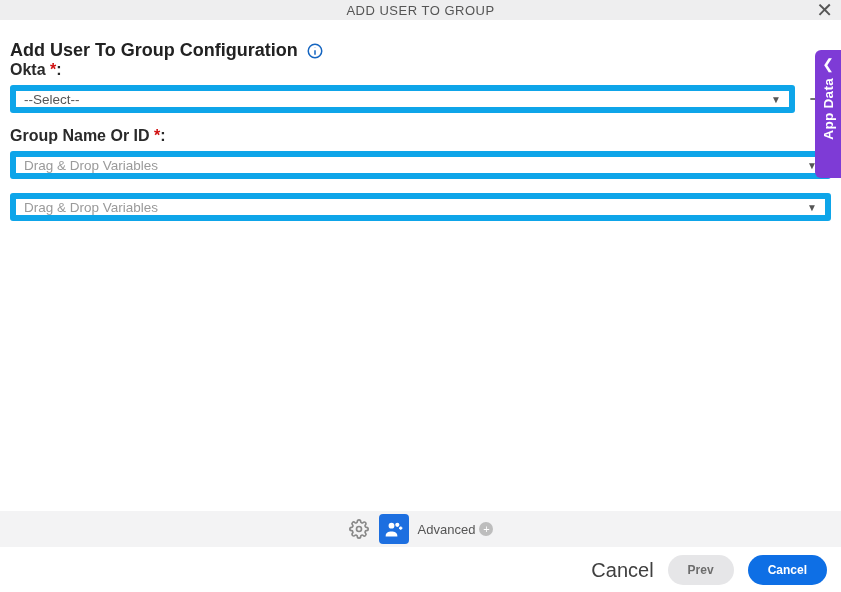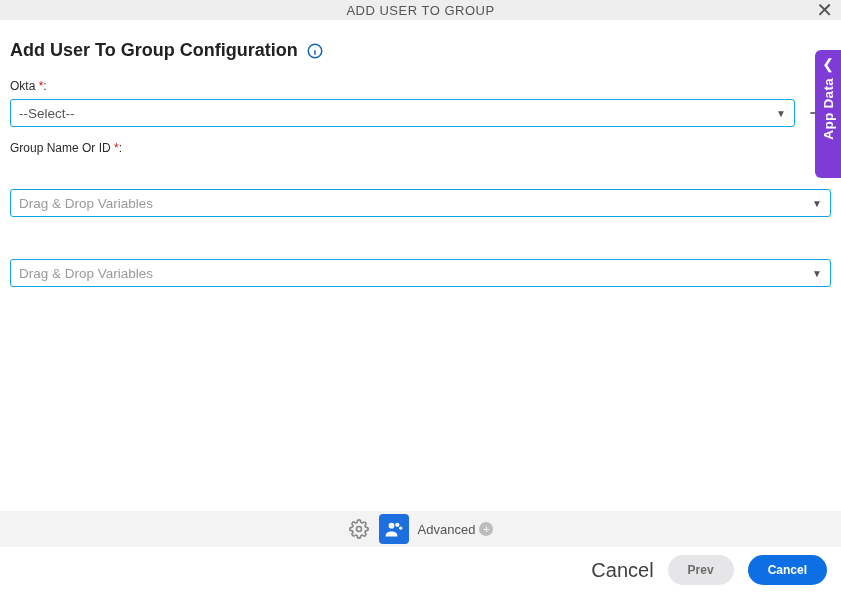--- a/index.html
+++ b/index.html
@@ -1,33 +1,33 @@
 <!DOCTYPE html>
 <html><head>
   <meta charset="utf-8">
   <style>
     * { box-sizing: border-box; margin: 0; padding: 0; }
     html, body { width: 841px; height: 592px; font-family: Arial, Helvetica, sans-serif; color: #303030; background: #fff; overflow: hidden; position: relative; }
     .header { height: 20px; background: #eeeeef; display: flex; align-items: center; justify-content: center; position: relative; }
     .header-title { font-size: 13px; letter-spacing: 0.5px; color: #555; text-align: center; flex: 1; }
     .close-btn { position: absolute; right: 8px; top: 50%; transform: translateY(-50%); font-size: 20px; color: #555; cursor: pointer; line-height: 1; }
     .content { padding: 20px 10px 0 10px; }
-    .section-title { display: flex; align-items: center; gap: 8px; margin-bottom: 18px; }
+    .section-title { display: flex; align-items: center; gap: 8px; }
     .section-title h2 { font-size: 18px; font-weight: 700; color: #222; }
     .info-icon { width: 18px; height: 18px; color: #1565c0; }
     .form-row { margin-bottom: 14px; }
-    .label { font-size: 12px; font-weight: 400; color: #2a2a2a; margin-bottom: 6px; display: block; }
+    .label { font-size: 16px; font-weight: 700; color: #2a2a2a; margin-bottom: 6px; display: block; }
     .req { color: #d01010; }
     .input-line { display: flex; align-items: center; gap: 8px; }
     .select-box {
-      flex: 1; height: 28px; border: 1px solid #0ea5e9; border-radius: 3px;
+      flex: 1; height: 28px; border: 6px solid #0ea5e9; border-radius: 3px;
       display: flex; align-items: center; padding: 0 8px;
       position: relative; font-size: 13.5px; color: #555; background: #fff; cursor: pointer;
     }
-    .select-box.placeholder { color: #9a9a9a; margin-top: 28px; }
+    .select-box.placeholder { color: #9a9a9a; }
     .caret { position: absolute; right: 8px; top: 50%; transform: translateY(-50%); font-size: 10px; color: #555; }
     .add-btn { width: 28px; height: 28px; display: flex; align-items: center; justify-content: center; color: #555; cursor: pointer; font-size: 22px; line-height: 1; }
     .narrow-field { width: 692px; }
     .toolbar { position: absolute; left: 0; right: 0; top: 511px; height: 36px; background: #f3f3f4; display: flex; align-items: center; justify-content: center; gap: 9px; }
     .tool-icon { width: 22px; height: 22px; color: #888; display: inline-flex; align-items: center; justify-content: center; }
     .tool-icon.active { background: #1d6fe0; color: #fff; border-radius: 4px; width: 30px; height: 30px; }
     .tool-icon svg { width: 20px; height: 20px; }
     .adv-link { font-size: 13px; color: #555; display: inline-flex; align-items: center; gap: 4px; cursor: pointer; }
     .plus-circle { width: 14px; height: 14px; border-radius: 50%; background: #bdbdbd; color: #fff; display: inline-flex; align-items: center; justify-content: center; font-size: 11px; line-height: 1; }
     .footer { position: absolute; left: 0; right: 0; bottom: 0; height: 44px; display: flex; align-items: center; justify-content: flex-end; gap: 14px; padding-right: 14px; }

